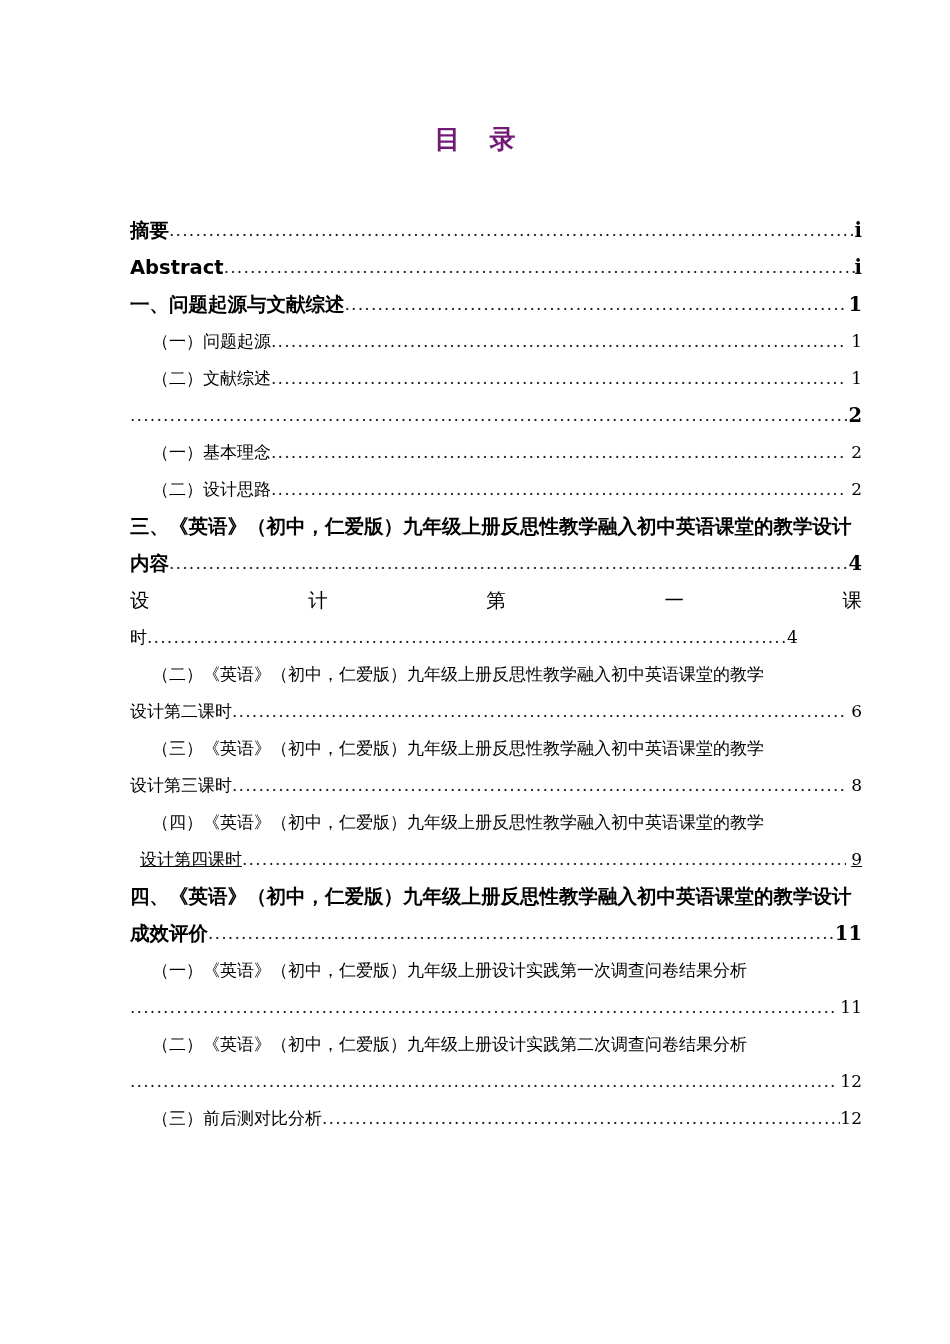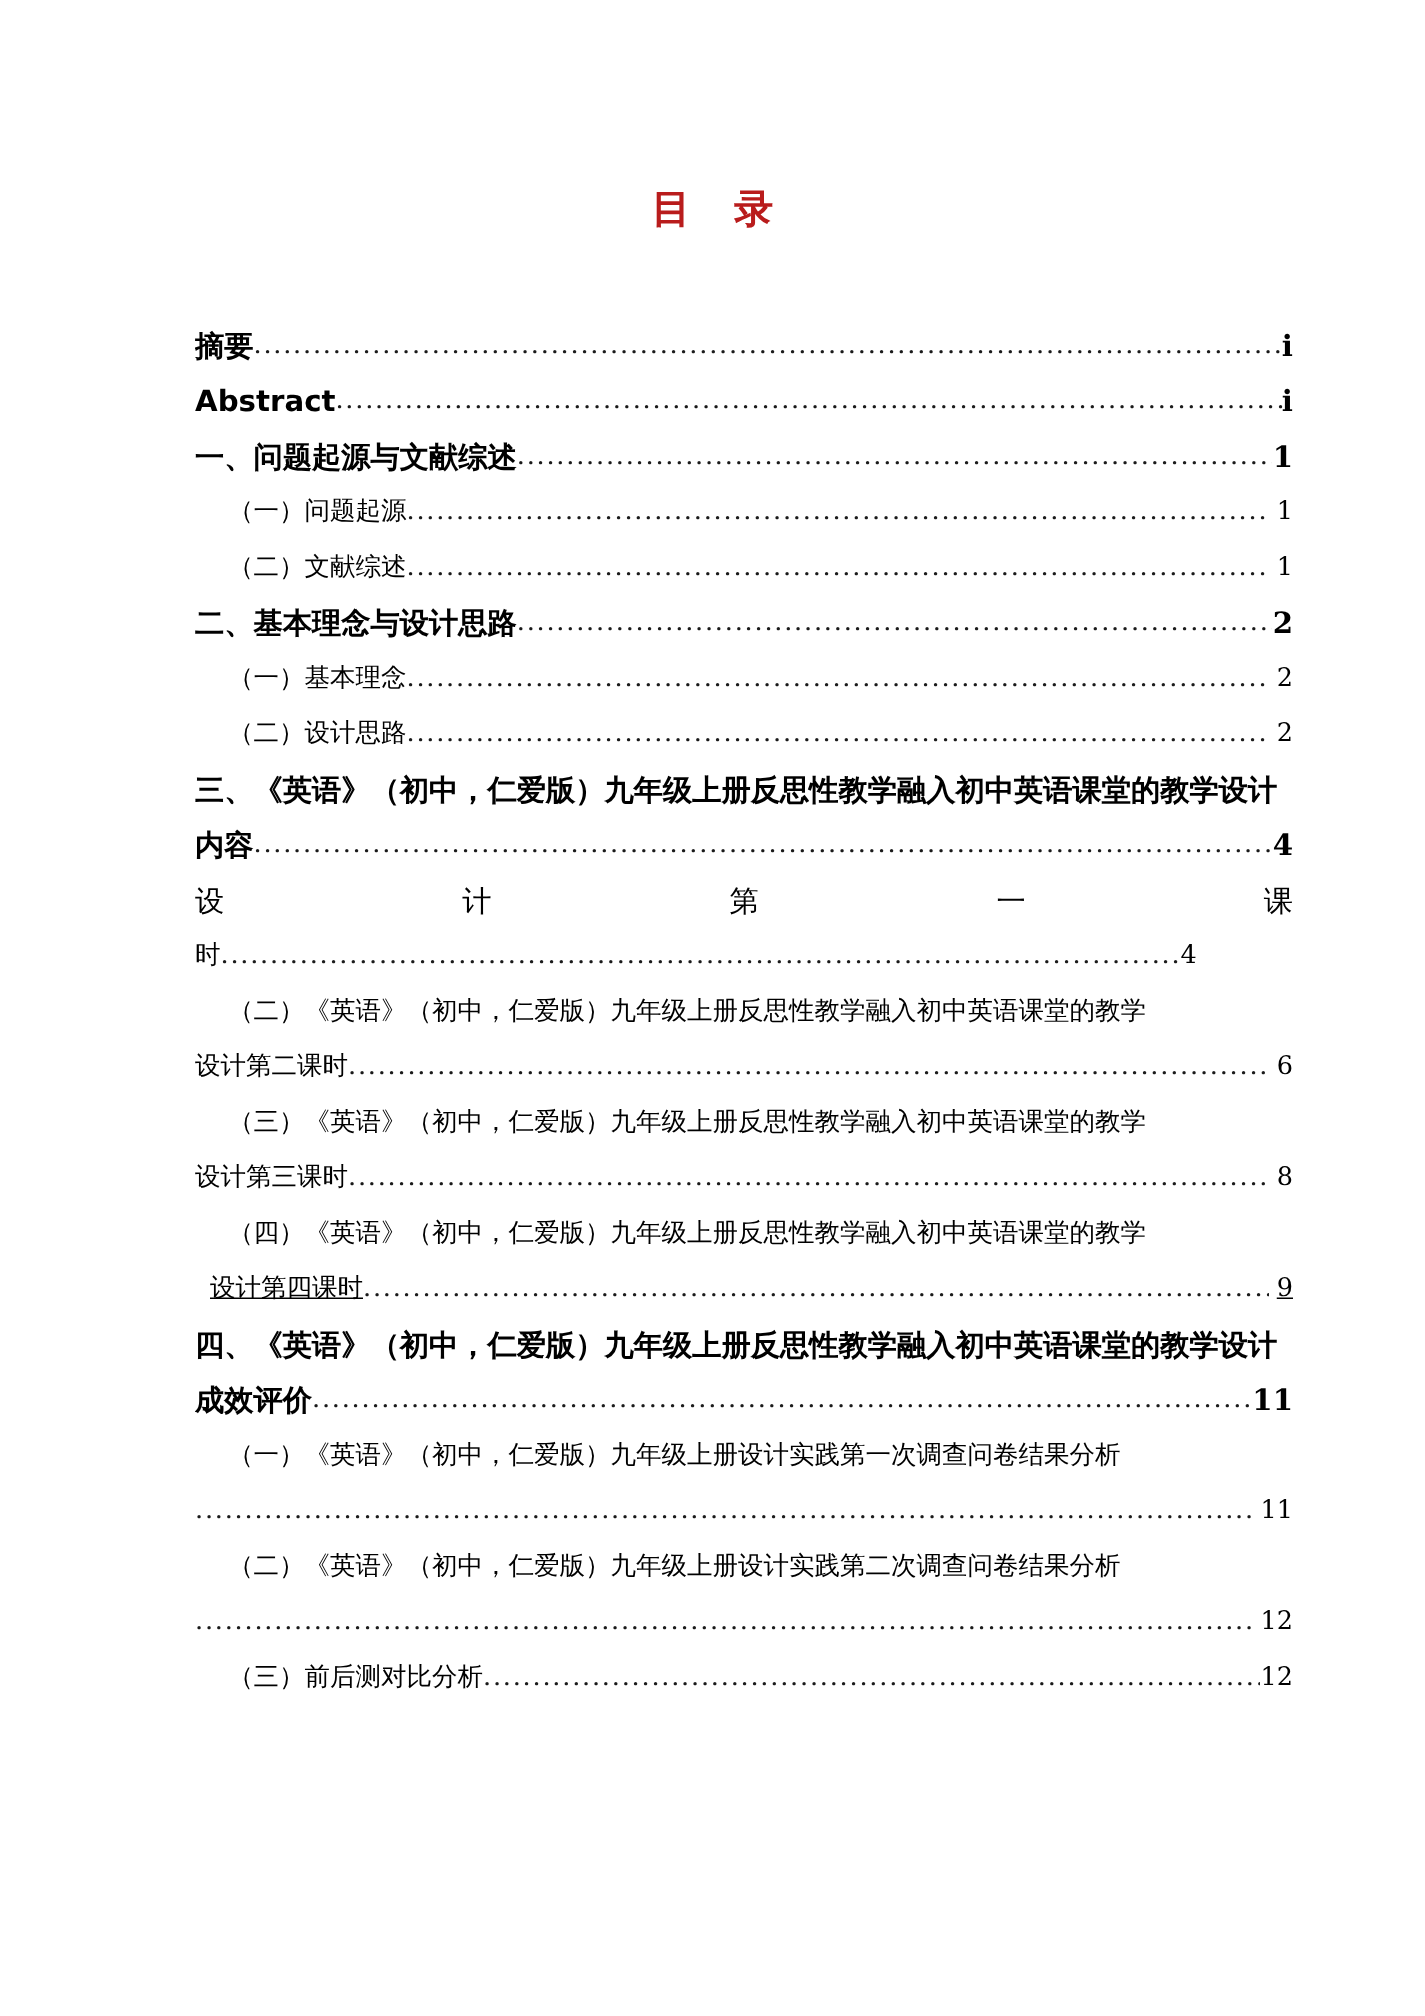--- a/index.html
+++ b/index.html
@@ -30,21 +30,21 @@
     position: absolute;
     left: 0;
     top: 122px;
     width: 950px;
     text-align: center;
     font-family: "DejaVu Sans", "Liberation Sans", sans-serif;
     font-weight: bold;
     font-size: 26px;
     letter-spacing: 10px;
     text-indent: 10px;
-    color: #b91c1c;
+    color: #701a75;
   }
 
   
   .toc-body {
     position: absolute;
     left: 130px;
     top: 212px;
     width: 732px;
   }
 
@@ -217,21 +217,20 @@
       <div class="toc-line">
         <span class="lbl">（二）文献综述</span>
         <span class="leader"></span>
         <span class="gap-before-pno"></span>
         <span class="pno">1</span>
       </div>
     </div>
 
     <div class="toc-entry lv1">
       <div class="toc-line">
-        <span class="lbl">二、基本理念与设计思路</span>
         <span class="leader"></span>
         <span class="pno">2</span>
       </div>
     </div>
 
     <div class="toc-entry lv2">
       <div class="toc-line">
         <span class="lbl">（一）基本理念</span>
         <span class="leader"></span>
         <span class="gap-before-pno"></span>

